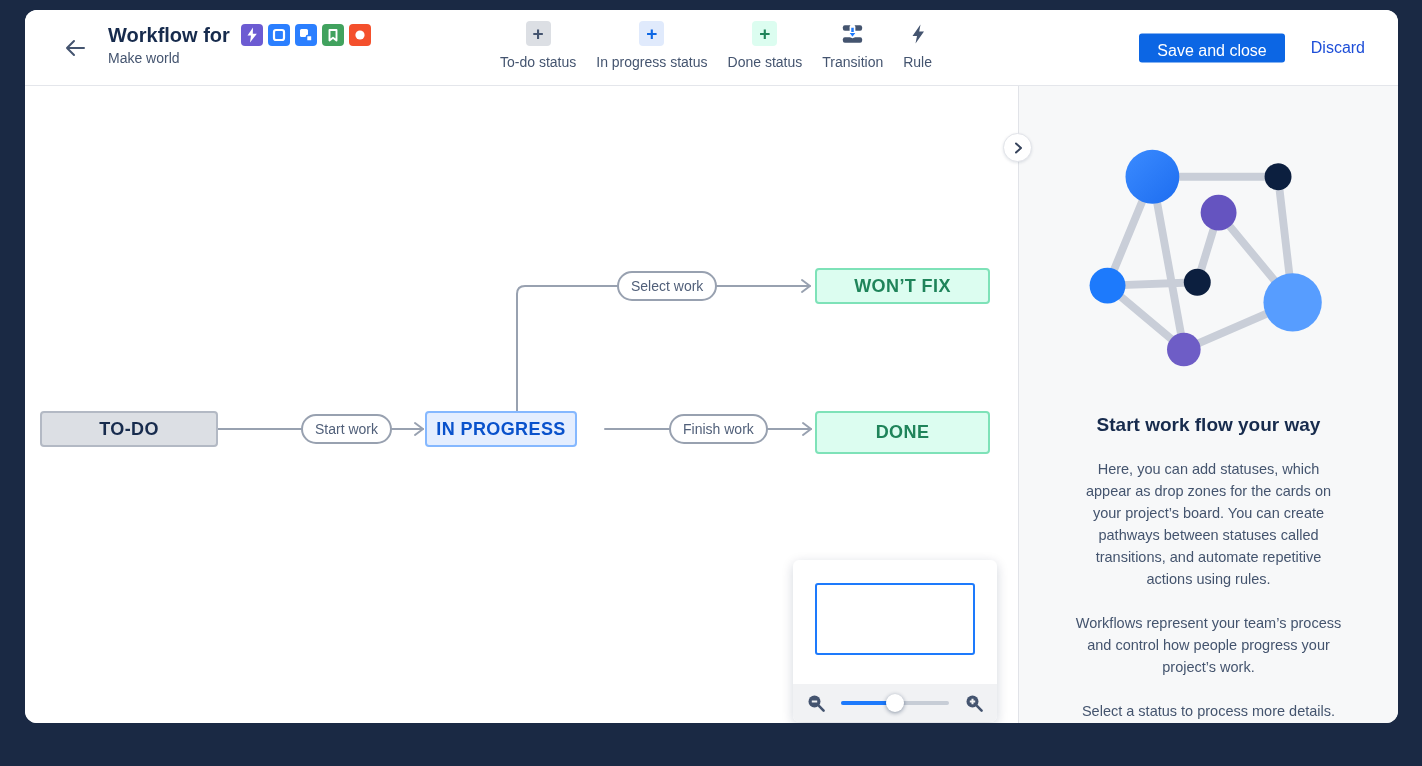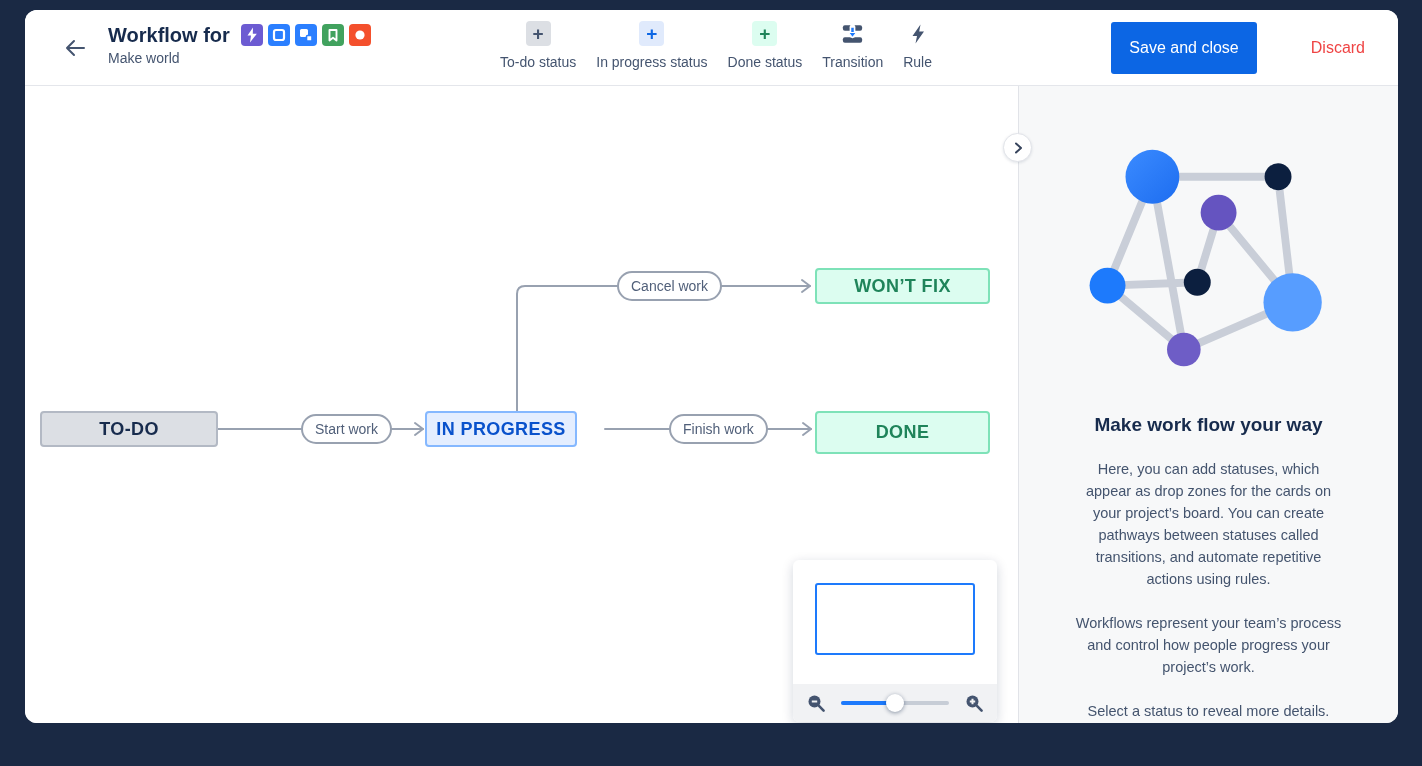--- a/index.html
+++ b/index.html
@@ -35,24 +35,24 @@
   .tb-item{display:flex;flex-direction:column;align-items:center;gap:8px;cursor:pointer;background:none;border:none;padding:0;font-family:inherit;}
   .tb-ic{width:25px;height:25px;border-radius:4px;display:flex;align-items:center;justify-content:center;
     font-size:19px;font-weight:700;line-height:1;}
   .tb-ic.gray{background:#DCDFE4;color:#44546F;}
   .tb-ic.blue{background:#E0EAFC;color:#0C66E4;}
   .tb-ic.green{background:#DCFDF0;color:#1F845A;}
   .tb-ic.plain{background:transparent;}
   .tb-label{font-size:14px;color:#44546F;white-space:nowrap;}
   .h-right{position:absolute;right:33px;top:50%;transform:translateY(-50%);display:flex;align-items:center;gap:26px;}
   .save-btn{
-    background:#0C66E4;color:#fff;border:none;border-radius:3px;height:52px;padding:8px 18px;
+    background:#0C66E4;color:#fff;border:none;border-radius:3px;height:29px;padding:8px 18px;
     font-size:16px;font-weight:500;cursor:pointer;font-family:inherit;
   }
-  .discard-btn{background:none;border:none;font-size:16px;color:#ef4444;cursor:pointer;font-family:inherit;padding:0;margin-left:28px;}
+  .discard-btn{background:none;border:none;font-size:16px;color:#1d4ed8;cursor:pointer;font-family:inherit;padding:0;}
   
   .main{flex:1;display:flex;position:relative;min-height:0;}
   .canvas{width:993px;flex:none;position:relative;background:#fff;}
   .edges{position:absolute;left:0;top:0;width:100%;height:100%;}
   .node{
     position:absolute;box-sizing:border-box;border-radius:4px;border:2px solid;
     display:flex;align-items:center;justify-content:center;
     font-size:18px;font-weight:700;letter-spacing:.4px;cursor:pointer;
   }
   .node.todo{background:#DCDFE4;border-color:#B3B9C4;color:#172B4D;}
@@ -197,21 +197,21 @@
           <path d="M777 194 L785 200 L777 206"></path>
         </g>
       </svg>
 
       <div class="node todo" style="left:15px;top:325px;width:178px;height:36px;">TO-DO</div>
       <div class="node inprogress" style="left:400px;top:325px;width:152px;height:36px;">IN PROGRESS</div>
       <div class="node done" style="left:790px;top:325px;width:175px;height:43px;">DONE</div>
       <div class="node done" style="left:790px;top:182px;width:175px;height:36px;">WON’T FIX</div>
 
       <div class="pill" style="left:276px;top:328px;">Start work</div>
-      <div class="pill" style="left:592px;top:185px;">Cancel work</div>
+      <div class="pill" style="left:592px;top:185px;">Select work</div>
       <div class="pill" style="left:644px;top:328px;">Finish work</div>
 
       <div class="minimap">
         <div class="mm-view"></div>
         <div class="mm-bar">
           <button class="mm-zoom-btn">
             <svg width="20" height="20" viewBox="0 0 20 20">
               <circle cx="8.5" cy="8.5" r="6" fill="#44546F"></circle>
               <path d="M5.8 8.5 H11.2" stroke="#F1F2F4" stroke-width="2"></path>
               <path d="M13.2 13.2 L17.6 17.6" stroke="#44546F" stroke-width="2.6" stroke-linecap="round"></path>
@@ -260,19 +260,19 @@
         </g>
         <circle cx="69" cy="31" r="24" fill="url(#bigblue)"></circle>
         <circle cx="181" cy="31" r="12" fill="#0C1F3F"></circle>
         <circle cx="128" cy="63" r="16" fill="#6554C0"></circle>
         <circle cx="29" cy="128" r="16" fill="#1D7AFC"></circle>
         <circle cx="109" cy="125" r="12" fill="#0C1F3F"></circle>
         <circle cx="97" cy="185" r="15" fill="#6E5DC6"></circle>
         <circle cx="194" cy="143" r="26" fill="#579DFF"></circle>
       </svg>
 
-      <h2>Make work flow your way</h2>
+      <h2>Start work flow your way</h2>
       <p>Here, you can add statuses, which appear as drop zones for the cards on your project’s board. You can create pathways between statuses called transitions, and automate repetitive actions using rules.</p>
       <p>Workflows represent your team’s process and control how people progress your project’s work.</p>
-      <p>Select a status to reveal more details.</p>
+      <p>Select a status to process more details.</p>
     </aside>
   </div>
 </div>
 
 </body></html>

